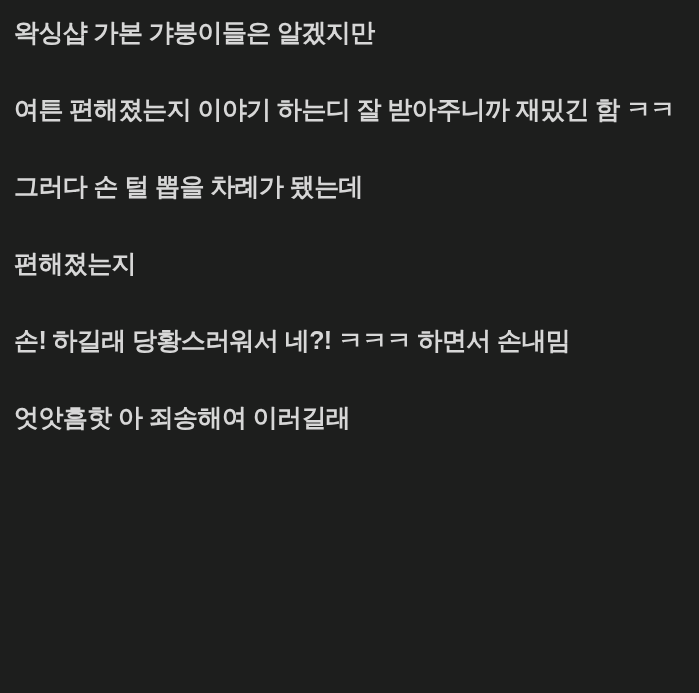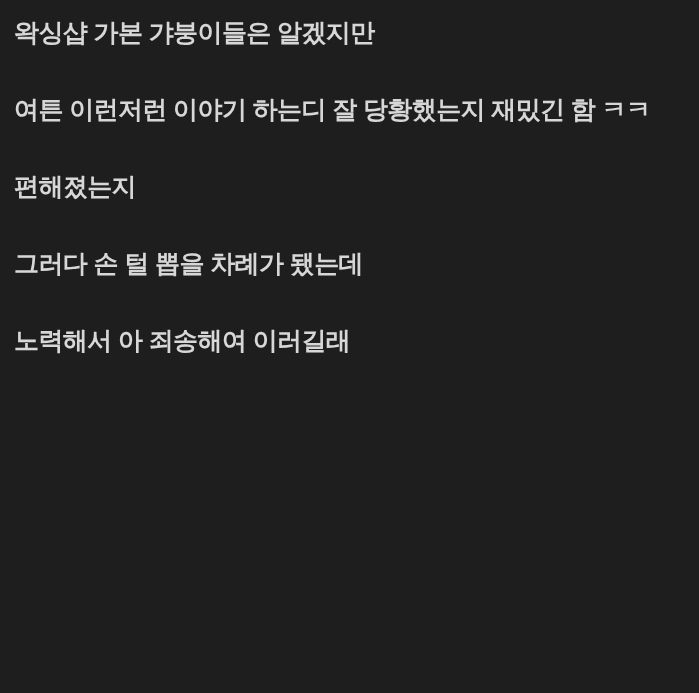--- a/index.html
+++ b/index.html
@@ -32,17 +32,18 @@
   }
   .post-line:first-child {
     margin-top: -6px;
   }
 </style>
 </head>
 <body>
 
 <div class="post-body">
   <p class="post-line">왁싱샵 가본 갸붕이들은 알겠지만</p>
-  <p class="post-line">여튼 이런저런 이야기 하는디 잘 당황했는지 재밌긴 함 ㅋㅋ</p>
+  <p class="post-line">여튼 편해졌는지 이야기 하는디 잘 받아주니까 재밌긴 함 ㅋㅋ</p>
+  <p class="post-line">그러다 손 털 뽑을 차례가 됐는데</p>
   <p class="post-line">편해졌는지</p>
-  <p class="post-line">그러다 손 털 뽑을 차례가 됐는데</p>
-  <p class="post-line">노력해서 아 죄송해여 이러길래</p>
+  <p class="post-line">손! 하길래 당황스러워서 네?! ㅋㅋㅋ 하면서 손내밈</p>
+  <p class="post-line">엇앗흠핫 아 죄송해여 이러길래</p>
 </div>
 
 </body></html>

